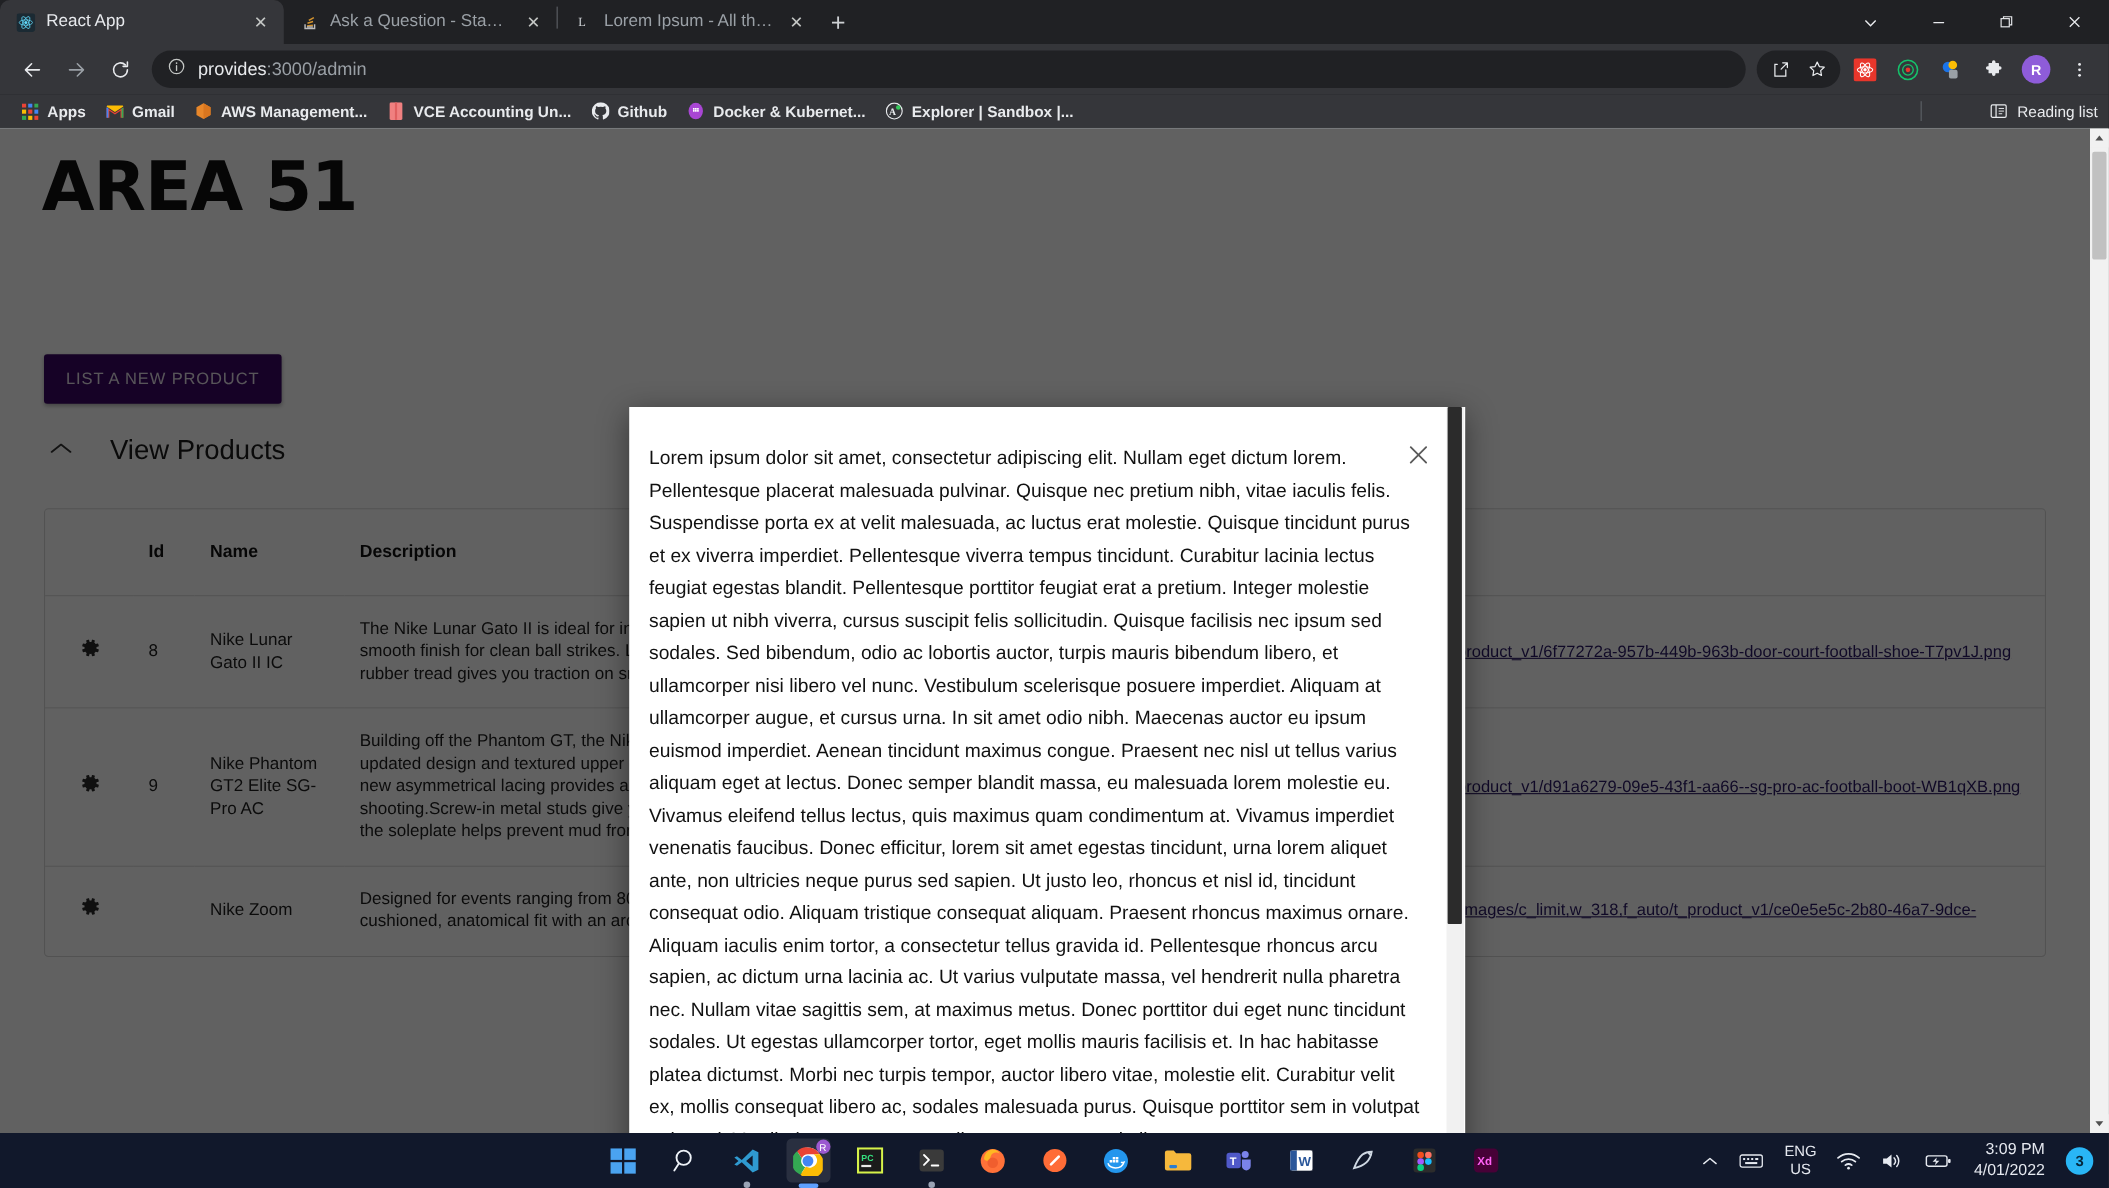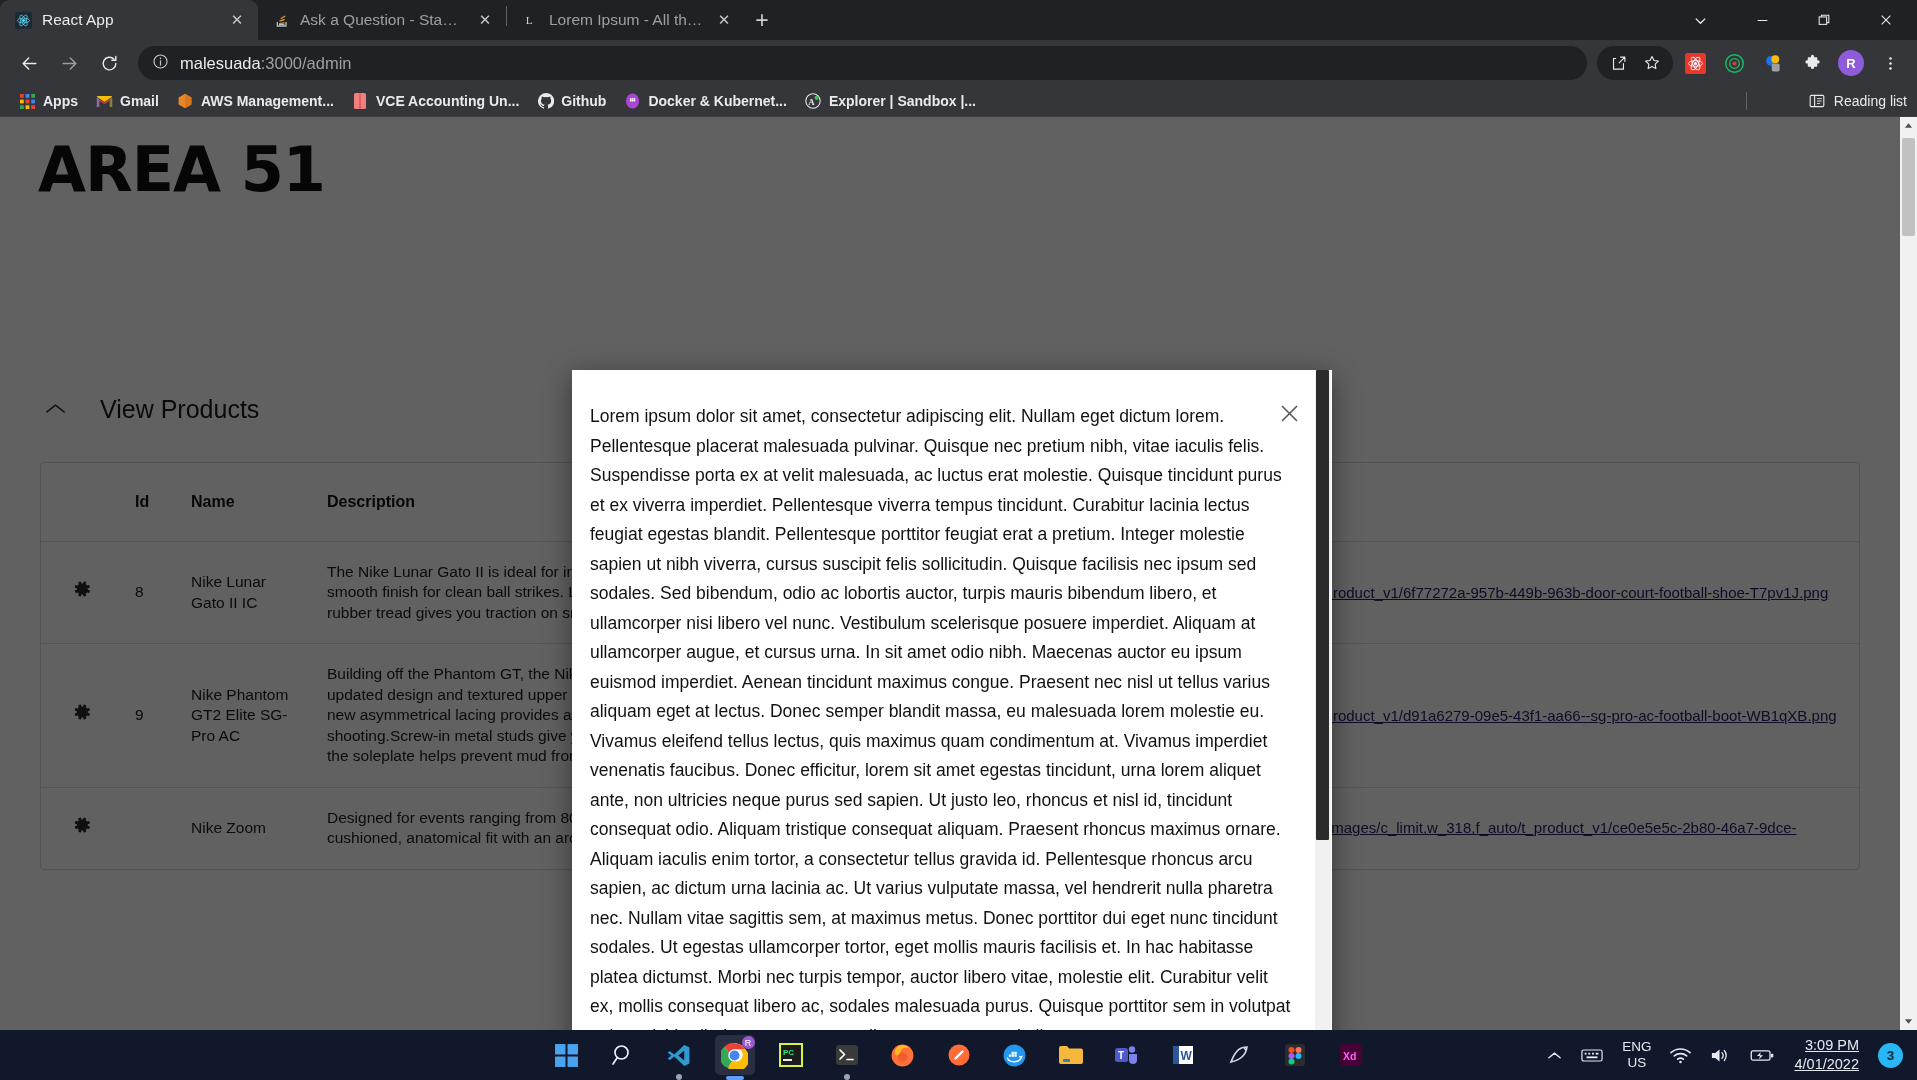--- a/index.html
+++ b/index.html
@@ -109,21 +109,21 @@
   .tbi { width:40px; height:40px; display:flex; align-items:center; justify-content:center;
     position:relative; border-radius:5px; }
   .tbi.open { background:rgba(255,255,255,.10); }
   .dotrun { position:absolute; bottom:-5px; left:50%; transform:translateX(-50%);
     width:6px; height:6px; border-radius:50%; background:#9aa3b5; }
   .dotact { position:absolute; bottom:-5px; left:50%; transform:translateX(-50%);
     width:18px; height:4px; border-radius:2px; background:#5ea0ff; }
   .tray { position:absolute; right:14px; display:flex; align-items:center; gap:19px; color:#e6e9f0; }
   .tray-ico { display:flex; align-items:center; justify-content:center; }
   .lang { font-size:13.5px; line-height:16px; text-align:center; }
-  .clock { font-size:14.5px; line-height:19px; text-align:right;text-decoration:underline; }
+  .clock { font-size:14.5px; line-height:19px; text-align:right; }
   .badge { width:25px; height:25px; border-radius:50%; background:#29b6f6; color:#06283d;
     font-size:13.5px; display:flex; align-items:center; justify-content:center; font-weight:600; }
 </style>
 </head>
 <body>
 
 <div class="browser">
 
   <div class="tabstrip">
 
@@ -213,21 +213,21 @@
     </div>
 
     <div class="omnibox">
       <span>
         <svg width="17" height="17" viewBox="0 0 24 24">
             <circle cx="12" cy="12" r="9.2" stroke="#c4c7c5" stroke-width="1.6" fill="none"></circle>
             <path d="M12 11v6" stroke="#c4c7c5" stroke-width="1.7" stroke-linecap="round"></path>
             <circle cx="12" cy="7.6" r="1.1" fill="#c4c7c5"></circle>
           </svg>
       </span>
-      <span class="omni-url"><b>malesuada</b><span>:3000/admin</span></span>
+      <span class="omni-url"><b>provides</b><span>:3000/admin</span></span>
     </div>
 
     <div class="tb-icons">
       <div class="pill">
         <div class="tb-ico">
           <svg width="17" height="17" viewBox="0 0 24 24">
               <path d="M8 5H5v15h14v-8" stroke="#e8eaed" stroke-width="1.6" fill="none" stroke-linecap="round"></path>
               <path d="M13 11l8-8M15 3h6v6" stroke="#e8eaed" stroke-width="1.6" fill="none" stroke-linecap="round" stroke-linejoin="round"></path>
             </svg>
         </div>
@@ -374,20 +374,21 @@
           </svg>
       </span>
       <span>Reading list</span>
     </div>
   </div>
 
   <div class="viewport">
     <div class="page">
 
       <div class="pg-title">AREA 51</div>
+      <button class="cta">LIST A NEW PRODUCT</button>
 
       <div class="section-hdr">
         <span class="chev">
           <svg width="21" height="13" viewBox="0 0 22 13">
               <path d="M2 10l9-7 9 7" stroke="#333" stroke-width="1.7" fill="none" stroke-linecap="round" stroke-linejoin="round"></path>
             </svg>
         </span>
         <span class="section-title">View Products</span>
       </div>
 

